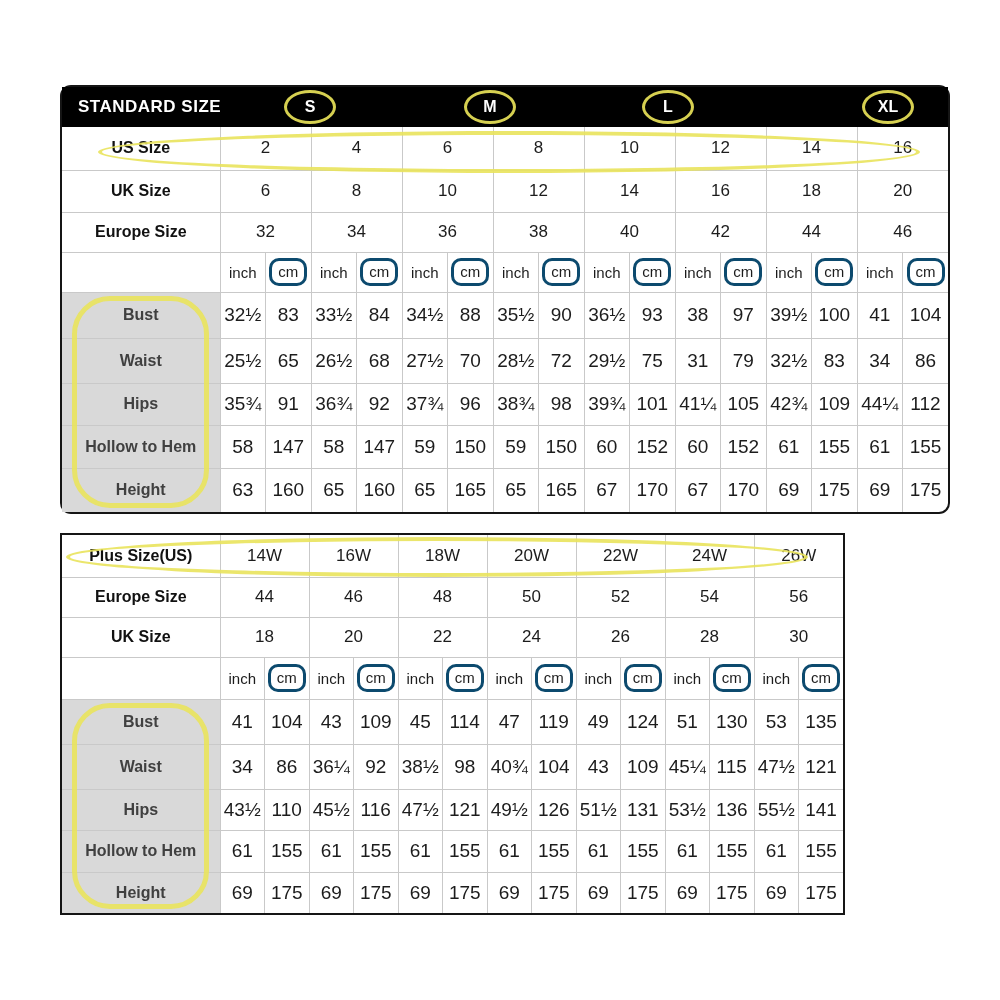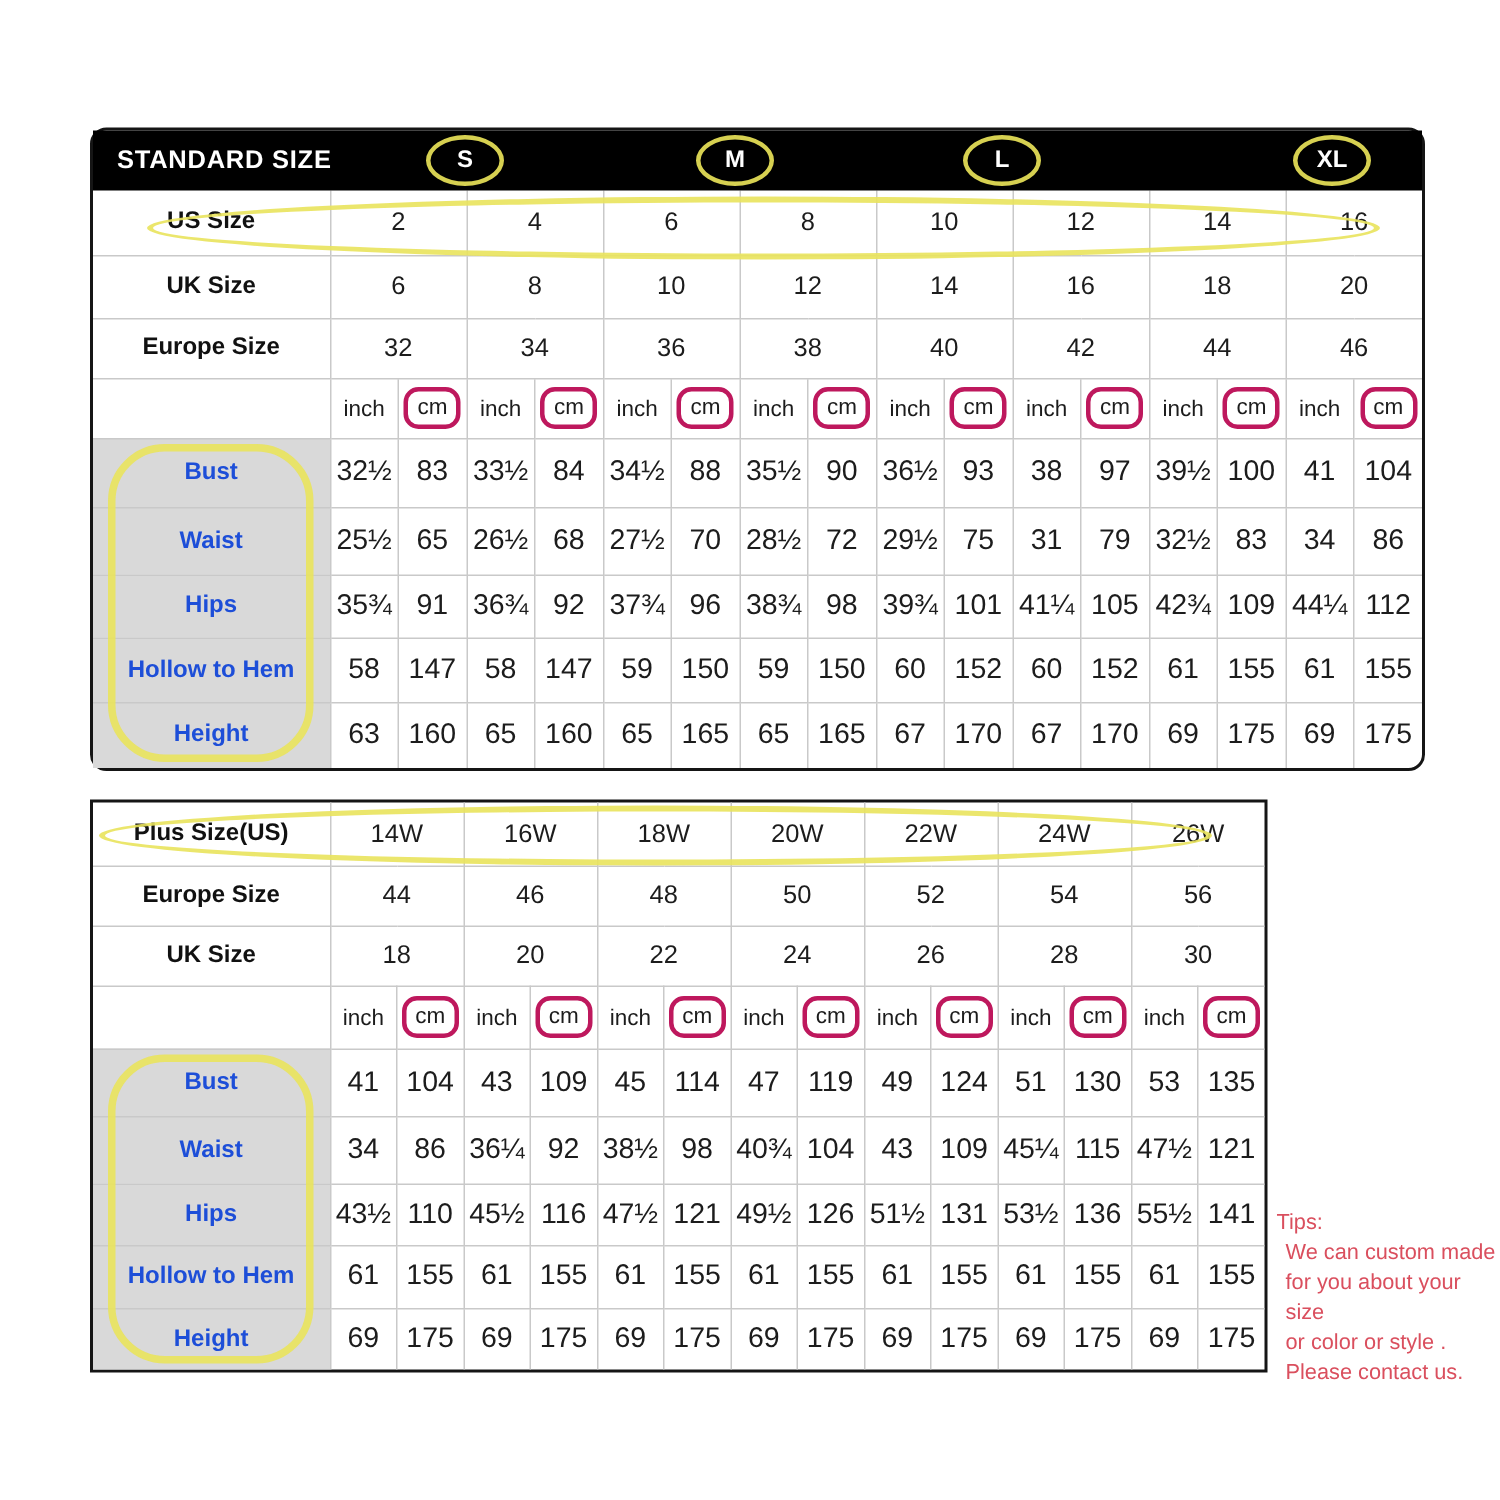--- a/index.html
+++ b/index.html
@@ -14,23 +14,23 @@
   .hdr .title{font-weight:bold;font-size:17px;letter-spacing:.5px;padding-left:16px;}
   .szellipse{position:absolute;top:3px;width:52px;height:34px;border:3px solid rgba(225,219,85,.95);
              border-radius:50%;display:flex;align-items:center;justify-content:center;
              color:#fff;font-weight:bold;font-size:16px;box-sizing:border-box;}
 
   table.sz{border-collapse:collapse;table-layout:fixed;width:100%;border-style:hidden;padding-left:40px;}
   table.sz td{border:1px solid #c9c9c9;text-align:center;padding:0;vertical-align:middle;}
   .rlabel{font-weight:bold;font-size:16px;color:#111;}
   .szval{font-size:17px;}
   .unit{font-size:15px;}
-  .cmbox{display:inline-block;border:3px solid #be185d;border-radius:10px;
+  .cmbox{display:inline-block;border:3px solid #0c4a6e;border-radius:10px;
          padding:0 6px;line-height:22px;background:#fff;}
-  .glabel{background:#d9d9d9;font-weight:bold;font-size:16px;color:#1d4ed8;}
+  .glabel{background:#d9d9d9;font-weight:bold;font-size:16px;color:#404040;}
   .mval{font-size:19px;}
 
   .ovl{position:absolute;pointer-events:none;border-style:solid;
        border-color:rgba(233,227,92,.9);box-sizing:border-box;z-index:5;}
   #oval-us{left:36px;top:44px;width:822px;height:42px;border-width:4px;border-radius:50%;}
   #rrect-std{left:10px;top:209px;width:137px;height:212px;border-width:5px;border-radius:38px;}
   #oval-plus{left:4px;top:2px;width:742px;height:40px;border-width:4px;border-radius:50%;}
   #rrect-plus{left:10px;top:168px;width:137px;height:206px;border-width:5px;border-radius:38px;}
 
   .tips{position:absolute;left:851px;top:805px;width:150px;color:#da4f5e;
@@ -375,21 +375,14 @@
             <td class="mval">175</td>
             <td class="mval">69</td>
             <td class="mval">175</td>
           </tr>
         </tbody>
       </table>
     <div class="ovl" id="oval-plus"></div>
     <div class="ovl" id="rrect-plus"></div>
   </div>
 
-  <div class="tips">
-    <div>Tips:</div>
-    <div class="line">We can custom made</div>
-    <div class="line">for you about your size</div>
-    <div class="line">or color or style .</div>
-    <div class="line">Please contact us.</div>
-  </div>
 
 </div>
 
 </body></html>

